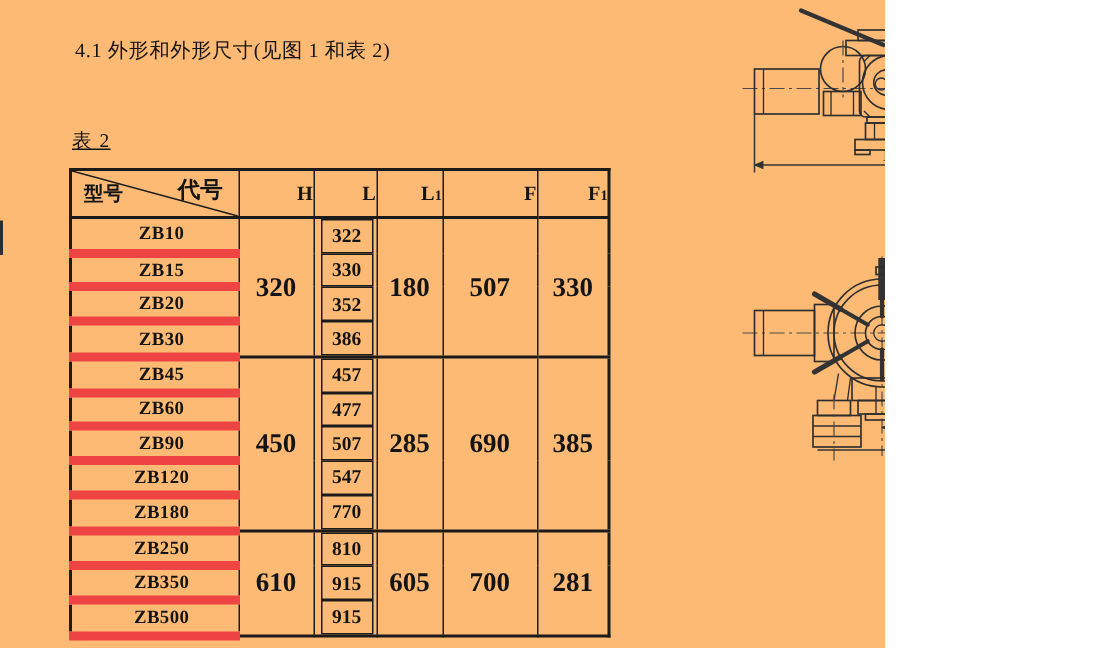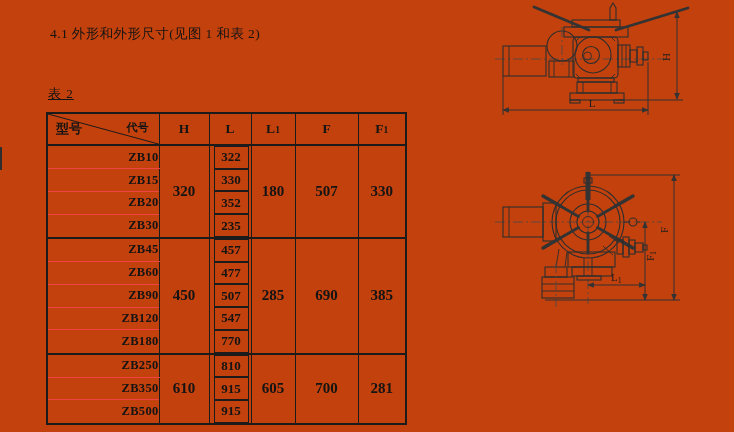--- a/index.html
+++ b/index.html
@@ -1,52 +1,52 @@
 <!DOCTYPE html>
 <html><head>
 <meta charset="utf-8">
 <style>
   html,body{margin:0;padding:0;background:#ffffff;}
   #page{
-    position:relative;width:734px;height:432px;background:#c2410c;overflow:hidden;
+    position:relative;width:590px;height:432px;background:#fdba74;overflow:hidden;
     font-family:"Liberation Serif","DejaVu Serif",serif;color:#141414;
   }
   .title{position:absolute;left:50px;top:25px;font-size:13.5px;letter-spacing:.4px;white-space:pre;}
   .tablabel{position:absolute;left:48px;top:85px;font-size:13px;letter-spacing:1px;text-decoration:underline;}
   .edge-artifact{position:absolute;left:0;top:147px;width:2px;height:23px;background:#2e2e2e;}
 
   table.dims{
     position:absolute;left:46px;top:112px;width:359px;
     border-collapse:collapse;table-layout:fixed;
     border:2px solid #1b1b1b;
   }
   table.dims tr{height:22.75px;}
-  table.dims tr.hdr{height:32px;}
+  table.dims tr.hdr{height:32px;text-align:right;}
   table.dims th{
     border:1px solid #1b1b1b;border-bottom:2px solid #1b1b1b;
     font-size:13.5px;font-weight:700;padding:0;position:relative;
   }
   td.model{
-    border-right:1px solid #1b1b1b;border-bottom:1px solid #ef4444;
-    font-size:12.5px;font-weight:700;text-align:right;padding:0 0 0 9px;letter-spacing:.3px;
+    border-right:1px solid #1b1b1b;border-bottom:6px solid #ef4444;
+    font-size:12.5px;font-weight:700;text-align:center;padding:0 0 0 9px;letter-spacing:.3px;
   }
   td.merged{
     border-left:1px solid #1b1b1b;border-right:1px solid #1b1b1b;
-    font-size:15px;font-weight:700;text-align:center;vertical-align:middle;padding:0;
+    font-size:18px;font-weight:700;text-align:center;vertical-align:middle;padding:0;
   }
   td.lcell{padding:0;border:none;vertical-align:top;}
   .lbox{
     height:22.7px;box-sizing:border-box;margin:0 2px 0 4px;
     border:1px solid #1b1b1b;display:flex;align-items:center;justify-content:center;
     font-size:13px;font-weight:700;overflow:hidden;
   }
   tr.g td{border-top:2px solid #1b1b1b;}
   .corner-svg{position:absolute;left:0;top:0;width:100%;height:100%;}
   .corner-model{position:absolute;left:8px;top:50%;transform:translateY(-50%);font-size:13px;font-weight:700;}
-  .corner-code{position:absolute;right:10px;top:42%;transform:translateY(-50%);font-size:11px;font-weight:700;}
+  .corner-code{position:absolute;right:10px;top:42%;transform:translateY(-50%);font-size:15px;font-weight:700;}
   .subhdr{font-size:9.5px;}
 
   svg.fig{position:absolute;}
   #fig-side{left:492px;top:0;}
   #fig-front{left:492px;top:170px;}
   .ol{fill:none;stroke:#2e2e2e;stroke-width:1.1;}
   .thin{fill:none;stroke:#2e2e2e;stroke-width:.9;}
   .cl{fill:none;stroke:#4a4a4a;stroke-width:.8;stroke-dasharray:10 3 2 3;}
   .spoke{fill:none;stroke:#333;stroke-width:3.4;stroke-linecap:round;}
   .spoke2{fill:none;stroke:#333;stroke-width:2.8;stroke-linecap:round;}
@@ -105,21 +105,21 @@
     </tr>
     <tr>
       <td class="model">ZB20</td>
       <td class="lcell">
             <div class="lbox">352</div>
           </td>
     </tr>
     <tr>
       <td class="model">ZB30</td>
       <td class="lcell">
-            <div class="lbox">235</div>
+            <div class="lbox">386</div>
           </td>
     </tr>
 
     <tr class="g">
       <td class="model">ZB45</td>
       <td class="merged" rowspan="5">450</td>
       <td class="lcell">
             <div class="lbox">457</div>
           </td>
       <td class="merged" rowspan="5">285</td>

